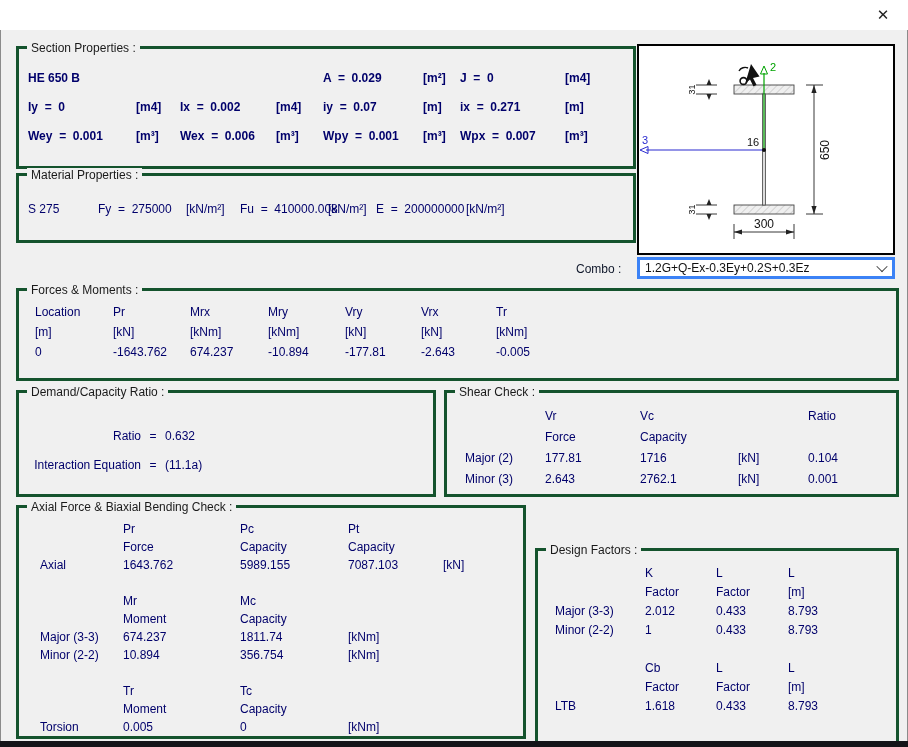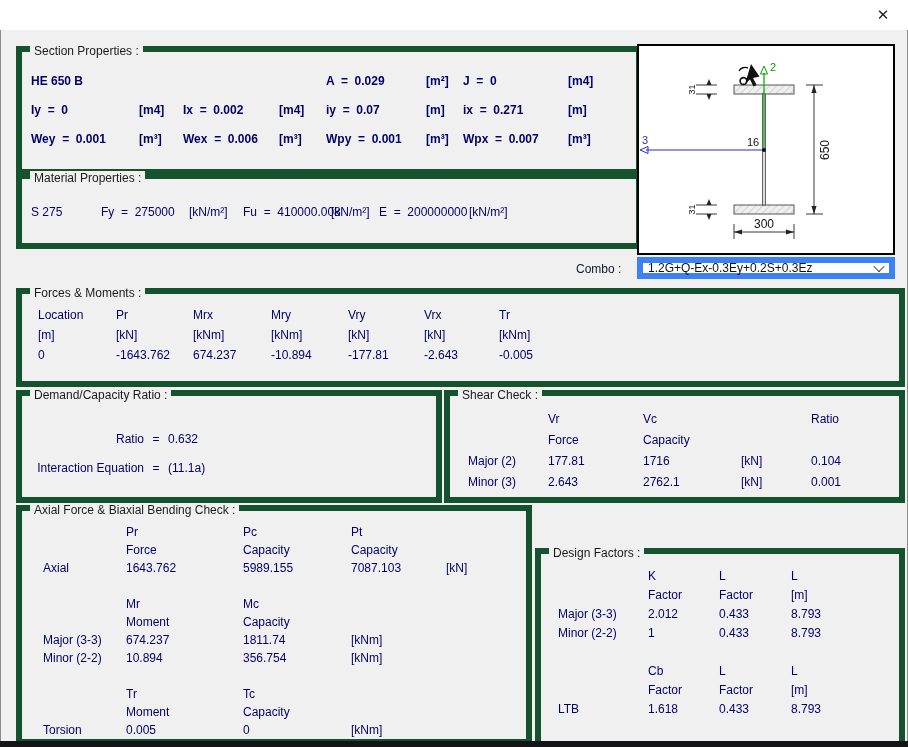--- a/index.html
+++ b/index.html
@@ -5,21 +5,21 @@
   html,body{margin:0;padding:0;background:#d8d8d8;}
   .screen{position:relative;width:908px;height:747px;background:#f0f0f0;
           font-family:"Liberation Sans","DejaVu Sans",sans-serif;overflow:hidden;
           outline:1px solid #8b8b8b;outline-offset:-1px;}
   
   .titlebar{position:absolute;left:0;top:0;width:100%;height:30px;background:#ffffff;}
   .titlebar .title{position:absolute;left:13px;top:0;line-height:30px;font-size:13px;color:#111;}
   .closebtn{position:absolute;right:4px;top:0;width:42px;height:30px;text-align:center;
             line-height:30px;font-size:15px;color:#222;cursor:default;}
   
-  .group{position:absolute;border:6px solid #14532d;background:#f0f0f0;}
+  .group{position:absolute;border:3px solid #14532d;background:#f0f0f0;}
   .group > .gtitle{position:absolute;top:-8px;left:8px;background:#f0f0f0;padding:0 4px;
             font-size:12px;color:#1a1a1a;white-space:pre;}
   
   .tbl{position:absolute;inset:0;}
   .trow{display:grid;align-items:center;}
   .trow.spacer{min-height:9px;}
   .cell{white-space:pre;font-size:12px;color:#00006b;overflow:visible;}
   #tbl-section{padding:14px 0 0 9px;}
   #tbl-section .trow{grid-template-columns:108px 44px 96px 47px 100px 37px 105px 1fr;min-height:29px;font-weight:bold;}
   #tbl-material{padding:22px 0 0 9px;}
@@ -36,21 +36,21 @@
   #tbl-axial .trow{grid-template-columns:83px 117px 108px 95px 1fr;min-height:18px;}
   #tbl-design{padding:12px 0 0 17px;}
   #tbl-design .trow{grid-template-columns:90px 71px 72px 1fr;min-height:19px;}
   
   .diagram{position:absolute;left:637px;top:44px;width:258px;height:211px;background:#ffffff;
            border:2px solid #000;box-sizing:border-box;}
   
   .combo-label{position:absolute;left:576px;top:258px;height:22px;line-height:22px;
            font-size:12px;color:#0f172a;white-space:pre;}
   .combo{position:absolute;left:637px;top:257px;width:258px;height:22px;background:#fff;
-         border:6px solid #3b82f6;box-sizing:border-box;display:flex;align-items:center;}
+         border:3px solid #3b82f6;box-sizing:border-box;display:flex;align-items:center;}
   .combo .val{flex:1;font-size:12px;color:#111;padding-left:5px;white-space:pre;
          overflow:hidden;}
   .combo .chevbox{width:20px;display:flex;justify-content:center;}
   .chev{width:7px;height:7px;border-right:1.4px solid #444;border-bottom:1.4px solid #444;
         transform:rotate(45deg) translate(-1px,-1px);}
   .bottomstrip{position:absolute;left:0;bottom:0;width:100%;height:6px;background:#141418;}
   text{font-family:"Liberation Sans","DejaVu Sans",sans-serif;}
 </style>
 </head>
 <body>

